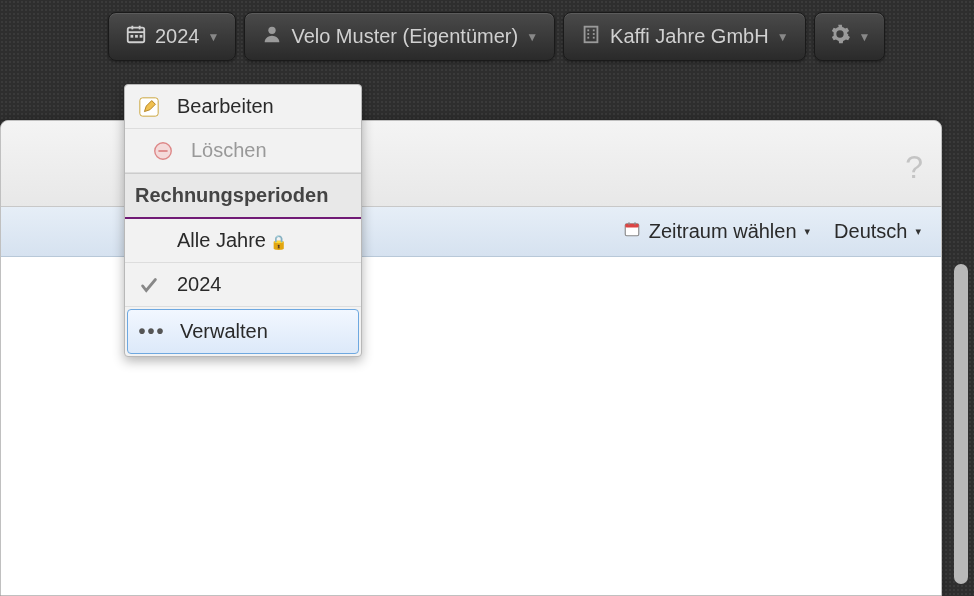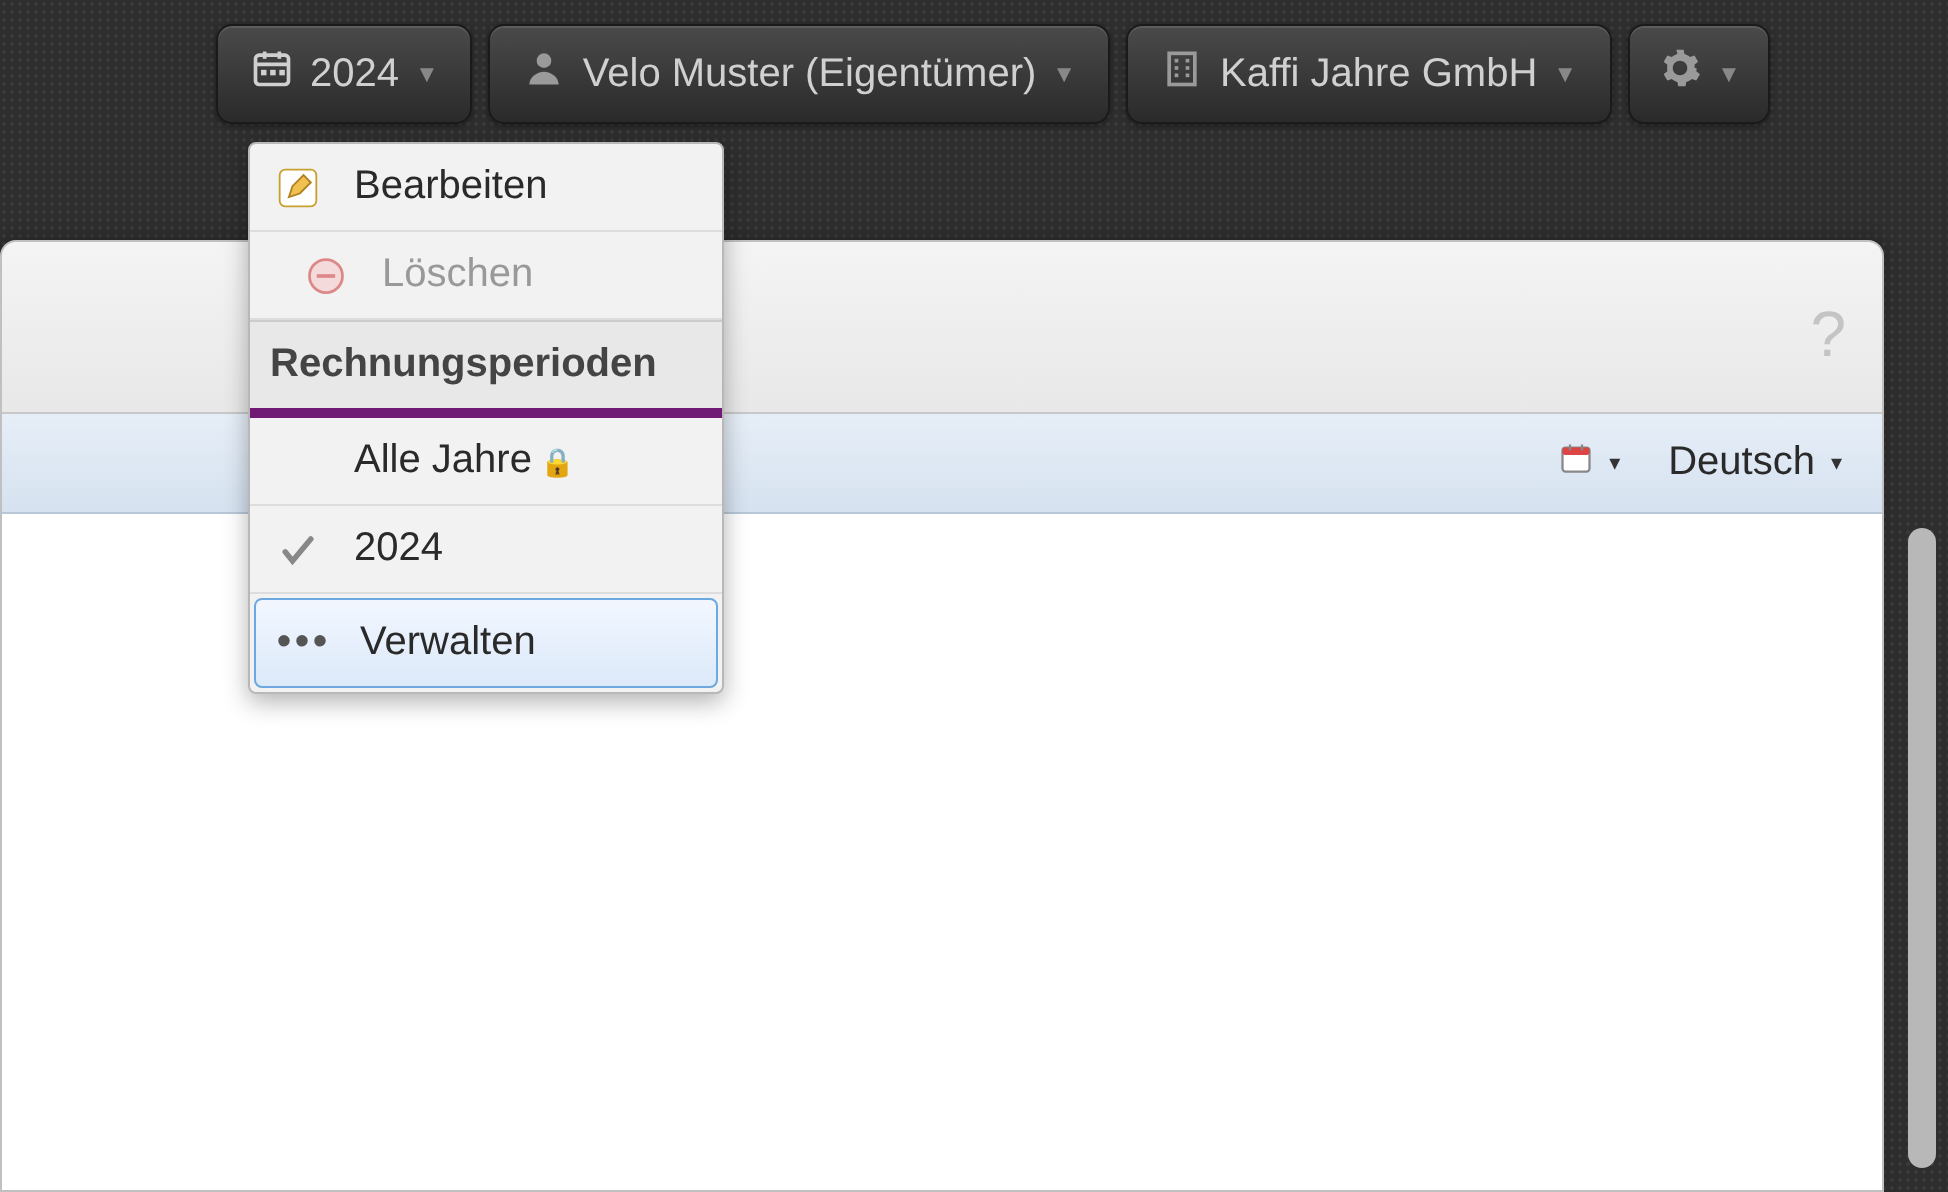--- a/index.html
+++ b/index.html
@@ -44,21 +44,21 @@
       font-size: 12px;
     }
 
     .toolbar-btn.icon-only {
       padding: 10px 14px;
     }
 
     
     .dropdown-menu {
       position: absolute;
-      top: 71px;
+      top: 84px;
       left: 124px;
       width: 238px;
       background: #f2f2f2;
       border: 1px solid #b8b8b8;
       border-radius: 4px;
       box-shadow: 0 4px 12px rgba(0,0,0,0.3);
       z-index: 100;
     }
 
     .menu-item {
@@ -98,21 +98,21 @@
       color: #3a6cd4;
       font-size: 14px;
     }
 
     .menu-section-header {
       padding: 10px 10px;
       font-weight: bold;
       color: #444;
       background: #e8e8e8;
       border-top: 1px solid #ccc;
-      border-bottom: 5px solid #701a75;
+      border-bottom: 2px solid #701a75;
       font-size: 20px;
     }
 
     
     .content-wrapper {
       position: absolute;
       top: 120px;
       left: 0;
       right: 32px;
       bottom: 0;
@@ -267,20 +267,21 @@
   <div class="content-subbar">
     <div class="subbar-item">
       <span>
         <svg class="icon-sm" viewBox="0 0 24 24">
             <rect x="3" y="5" width="18" height="16" rx="2" fill="#fff" stroke="#888" stroke-width="1.5"></rect>
             <rect x="3" y="5" width="18" height="5" rx="2" fill="#d44"></rect>
             <line x1="8" y1="3" x2="8" y2="7" stroke="#888" stroke-width="1.5"></line>
             <line x1="16" y1="3" x2="16" y2="7" stroke="#888" stroke-width="1.5"></line>
           </svg>
       </span>
+      <span>Zeitraum wählen</span>
       <span class="chevron">▾</span>
     </div>
     <div class="subbar-item">
       <span>Deutsch</span>
       <span class="chevron">▾</span>
     </div>
   </div>
   <div class="content-body"></div>
 </div>
 

